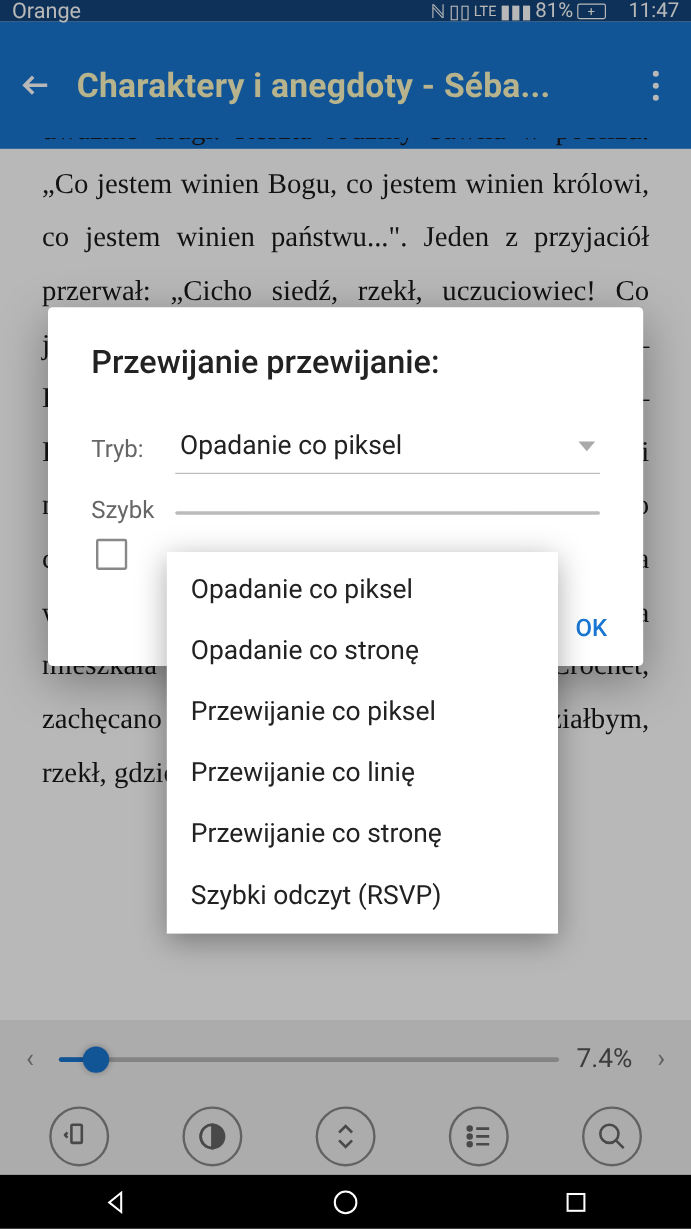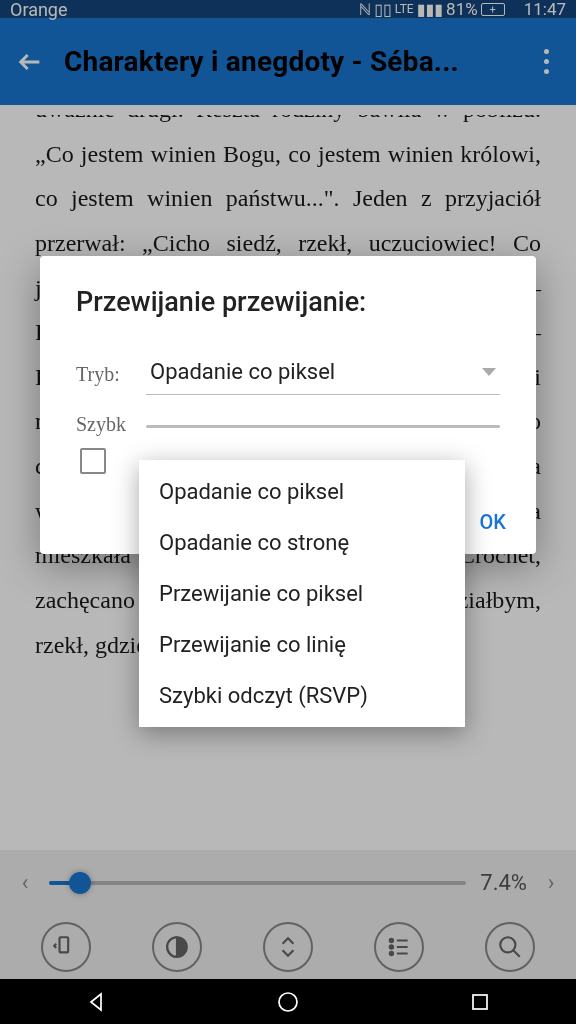--- a/index.html
+++ b/index.html
@@ -6,21 +6,21 @@
   html,body { width:576px; height:1024px; overflow:hidden; font-family:Roboto,Arial,sans-serif; background:#000; }
   .screen { width:576px; height:1024px; position:relative; background:#fff; }
 
   
   .status { height:18px; background:#13447a; color:#fff; display:flex; align-items:center; justify-content:space-between; padding:0 10px 0 10px; font-size:18px; }
   .status-right { display:flex; align-items:center; gap:3px; font-size:17px; }
   .status-left { font-size:18px; font-weight:400; }
   .sicon { display:inline-block; font-size:16px; }
 
   
-  .header { height:87px; background:#1976d2; display:flex; align-items:center; padding:0 16px; gap:20px; color:#000000; }
+  .header { height:106px; background:#1976d2; display:flex; align-items:center; padding:0 16px; gap:20px; color:#fef9c3; }
   .back { width:28px; height:28px; }
   .title { flex:1; font-size:28px; font-weight:700; letter-spacing:0.2px; white-space:nowrap; overflow:hidden; text-overflow:ellipsis; }
   .more { width:28px; height:28px; display:flex; flex-direction:column; justify-content:center; align-items:center; gap:5px; }
   .more span{ width:5px; height:5px; background:#fff; border-radius:50%; }
 
   
   .reader { position:absolute; top:115px; left:0; right:0; bottom:174px; padding:0 35px; font-family:Georgia,"Times New Roman",serif; font-size:24px; line-height:1.86; color:#1a1a1a; text-align:justify; overflow:hidden;}
   .reader p { margin-top:-28px; }
 
   
@@ -40,21 +40,21 @@
   .tbtn.filled svg { fill:#666; stroke:#666;}
 
   
   .nav { position:absolute; bottom:0; left:0; right:0; height:45px; background:#000; display:flex; align-items:center; justify-content:space-around;}
   .nav svg { width:24px; height:24px; stroke:#fff; fill:none; stroke-width:1.7;}
 
   
   .dialog { position:absolute; left:40px; right:40px; top:256px; background:#fff; border-radius:4px; box-shadow:0 12px 40px rgba(0,0,0,.35); padding:30px 0 10px; }
   .dlg-title { font-size:27px; font-weight:500; color:#222; padding:0 36px 35px;}
   .row { display:flex; align-items:center; padding:0 36px 18px; font-size:21px; color:#555;}
-  .row-label { width:70px; font-size:20px; color:#666;font-family:Liberation Serif, serif;}
+  .row-label { width:70px; font-size:20px; color:#666;}
   .select { flex:1; display:flex; align-items:center; justify-content:space-between; border-bottom:1px solid #bbb; padding:6px 4px 10px 4px; font-size:22px; color:#222;}
   .tri { width:0; height:0; border-left:7px solid transparent; border-right:7px solid transparent; border-top:8px solid #aaa;}
   .check { width:26px; height:26px; border:2px solid #888; border-radius:2px; margin-left:12px; margin-right:6px; }
   .actions { display:flex; justify-content:flex-end; gap:30px; padding:18px 30px 10px; font-size:20px; color:#1976d2; font-weight:500;}
 
   
   .menu { position:absolute; left:139px; right:0; width:326px; top:460px; background:#fff; box-shadow:0 6px 24px rgba(0,0,0,.35); padding:6px 0;}
   .mitem { padding:13px 20px; font-size:22px; color:#222; }
 
   .rowlabel-only{ padding-bottom:12px;}
@@ -171,16 +171,17 @@
     <div class="actions">
       <span>OK</span>
     </div>
   </div>
 
   <div class="menu">
     <div class="mitem">Opadanie co piksel</div>
     <div class="mitem">Opadanie co stronę</div>
     <div class="mitem">Przewijanie co piksel</div>
     <div class="mitem">Przewijanie co linię</div>
+    <div class="mitem">Przewijanie co stronę</div>
     <div class="mitem">Szybki odczyt (RSVP)</div>
   </div>
 
 </div>
 
 </body></html>

